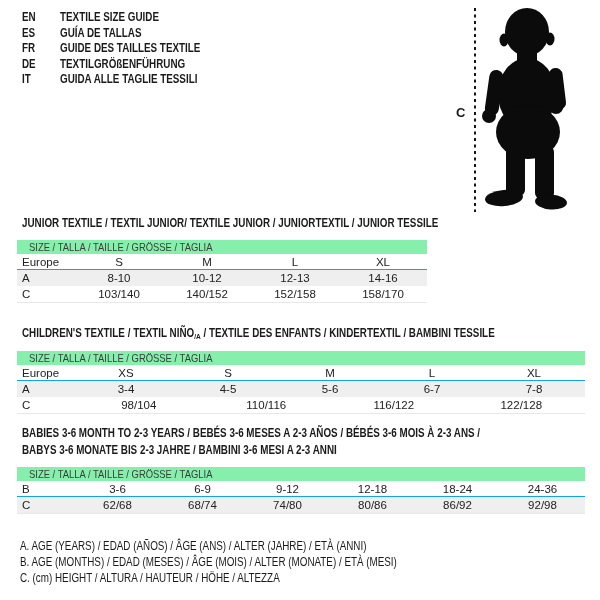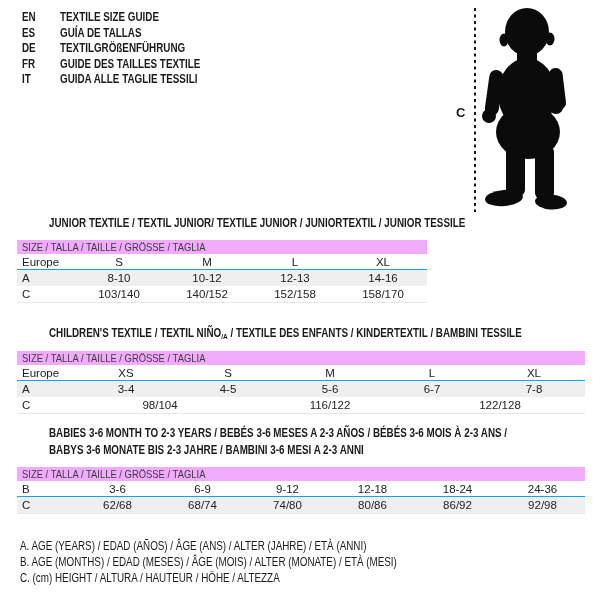--- a/index.html
+++ b/index.html
@@ -13,32 +13,32 @@
   .lang-block { position:absolute; left:22px; top:10px; }
   .lang-row { height:15.5px; line-height:15.5px; font-size:12px; font-weight:bold; }
   .lang-code { display:inline-block; width:35px; vertical-align:top; }
 
   
   .dash-svg { position:absolute; left:472px; top:6px; }
   .c-label { position:absolute; left:456px; top:105px; font-size:13px; font-weight:bold; }
   .baby-svg { position:absolute; left:478px; top:6px; }
 
   
-  .sec-title { position:absolute; font-size:12px; font-weight:bold; line-height:17px; white-space:nowrap;margin-left:27px; }
+  .sec-title { position:absolute; font-size:12px; font-weight:bold; line-height:17px; white-space:nowrap; }
   .title-1 { left:22px; top:215px; }
   .title-2 { left:22px; top:325px; }
   .title-3 { left:22px; top:425px; }
   .sub { font-size:8px; position:relative; top:2px; }
 
   
   .size-table { position:absolute; border-bottom:1px solid #e8e8e8; }
   .table-1 { left:17px; top:240px; width:410px; }
   .table-2 { left:17px; top:351px; width:568px; }
   .table-3 { left:17px; top:467px; width:568px; }
-  .t-header { height:14px; line-height:14px; background:#f0abfc; padding-left:5px;
+  .t-header { height:14px; line-height:14px; background:#86efac; padding-left:12px;
               font-size:11.5px; color:#3c3c3c; }
   .t-row { display:flex; height:16px; line-height:16px; font-size:11.5px; color:#222; }
   .t-row.shade { background:#efefef; }
   .t-row.divider { border-bottom:1px solid #0ea5e9; }
   .t-label { width:58px; padding-left:5px; }
   .t-cell { flex:1; text-align:center; }
 
   
   .legend { position:absolute; left:20px; top:538px; }
   .legend-row { height:16px; line-height:16px; font-size:12px; font-weight:normal; }
@@ -51,26 +51,26 @@
   <div class="lang-block">
     <div class="lang-row">
       <span class="lang-code"><span class="condensed">EN</span></span>
       <span class="condensed">TEXTILE SIZE GUIDE</span>
     </div>
     <div class="lang-row">
       <span class="lang-code"><span class="condensed">ES</span></span>
       <span class="condensed">GUÍA DE TALLAS</span>
     </div>
     <div class="lang-row">
+      <span class="lang-code"><span class="condensed">FR</span></span>
+      <span class="condensed">GUIDE DES TAILLES TEXTILE</span>
+    </div>
+    <div class="lang-row">
       <span class="lang-code"><span class="condensed">DE</span></span>
       <span class="condensed">TEXTILGRÖßENFÜHRUNG</span>
-    </div>
-    <div class="lang-row">
-      <span class="lang-code"><span class="condensed">FR</span></span>
-      <span class="condensed">GUIDE DES TAILLES TEXTILE</span>
     </div>
     <div class="lang-row">
       <span class="lang-code"><span class="condensed">IT</span></span>
       <span class="condensed">GUIDA ALLE TAGLIE TESSILI</span>
     </div>
   </div>
 
   <svg class="dash-svg" width="6" height="208">
     <line x1="3" y1="2" x2="3" y2="206" stroke="#141414" stroke-width="2" stroke-dasharray="3 3.5"></line>
   </svg>
@@ -143,20 +143,21 @@
       <span class="t-label">A</span>
       <span class="t-cell">3-4</span>
       <span class="t-cell">4-5</span>
       <span class="t-cell">5-6</span>
       <span class="t-cell">6-7</span>
       <span class="t-cell">7-8</span>
     </div>
     <div class="t-row">
       <span class="t-label">C</span>
       <span class="t-cell">98/104</span>
+      <span class="t-cell">110/116</span>
       <span class="t-cell">116/122</span>
       <span class="t-cell">122/128</span>
     </div>
   </div>
 
   <div class="sec-title title-3">
     <span class="condensed">BABIES 3-6 MONTH TO 2-3 YEARS / BEBÉS 3-6 MESES A 2-3 AÑOS / BÉBÉS 3-6 MOIS À 2-3 ANS /</span><br>
     <span class="condensed">BABYS 3-6 MONATE BIS 2-3 JAHRE / BAMBINI 3-6 MESI A 2-3 ANNI</span>
   </div>
   <div class="size-table table-3">

